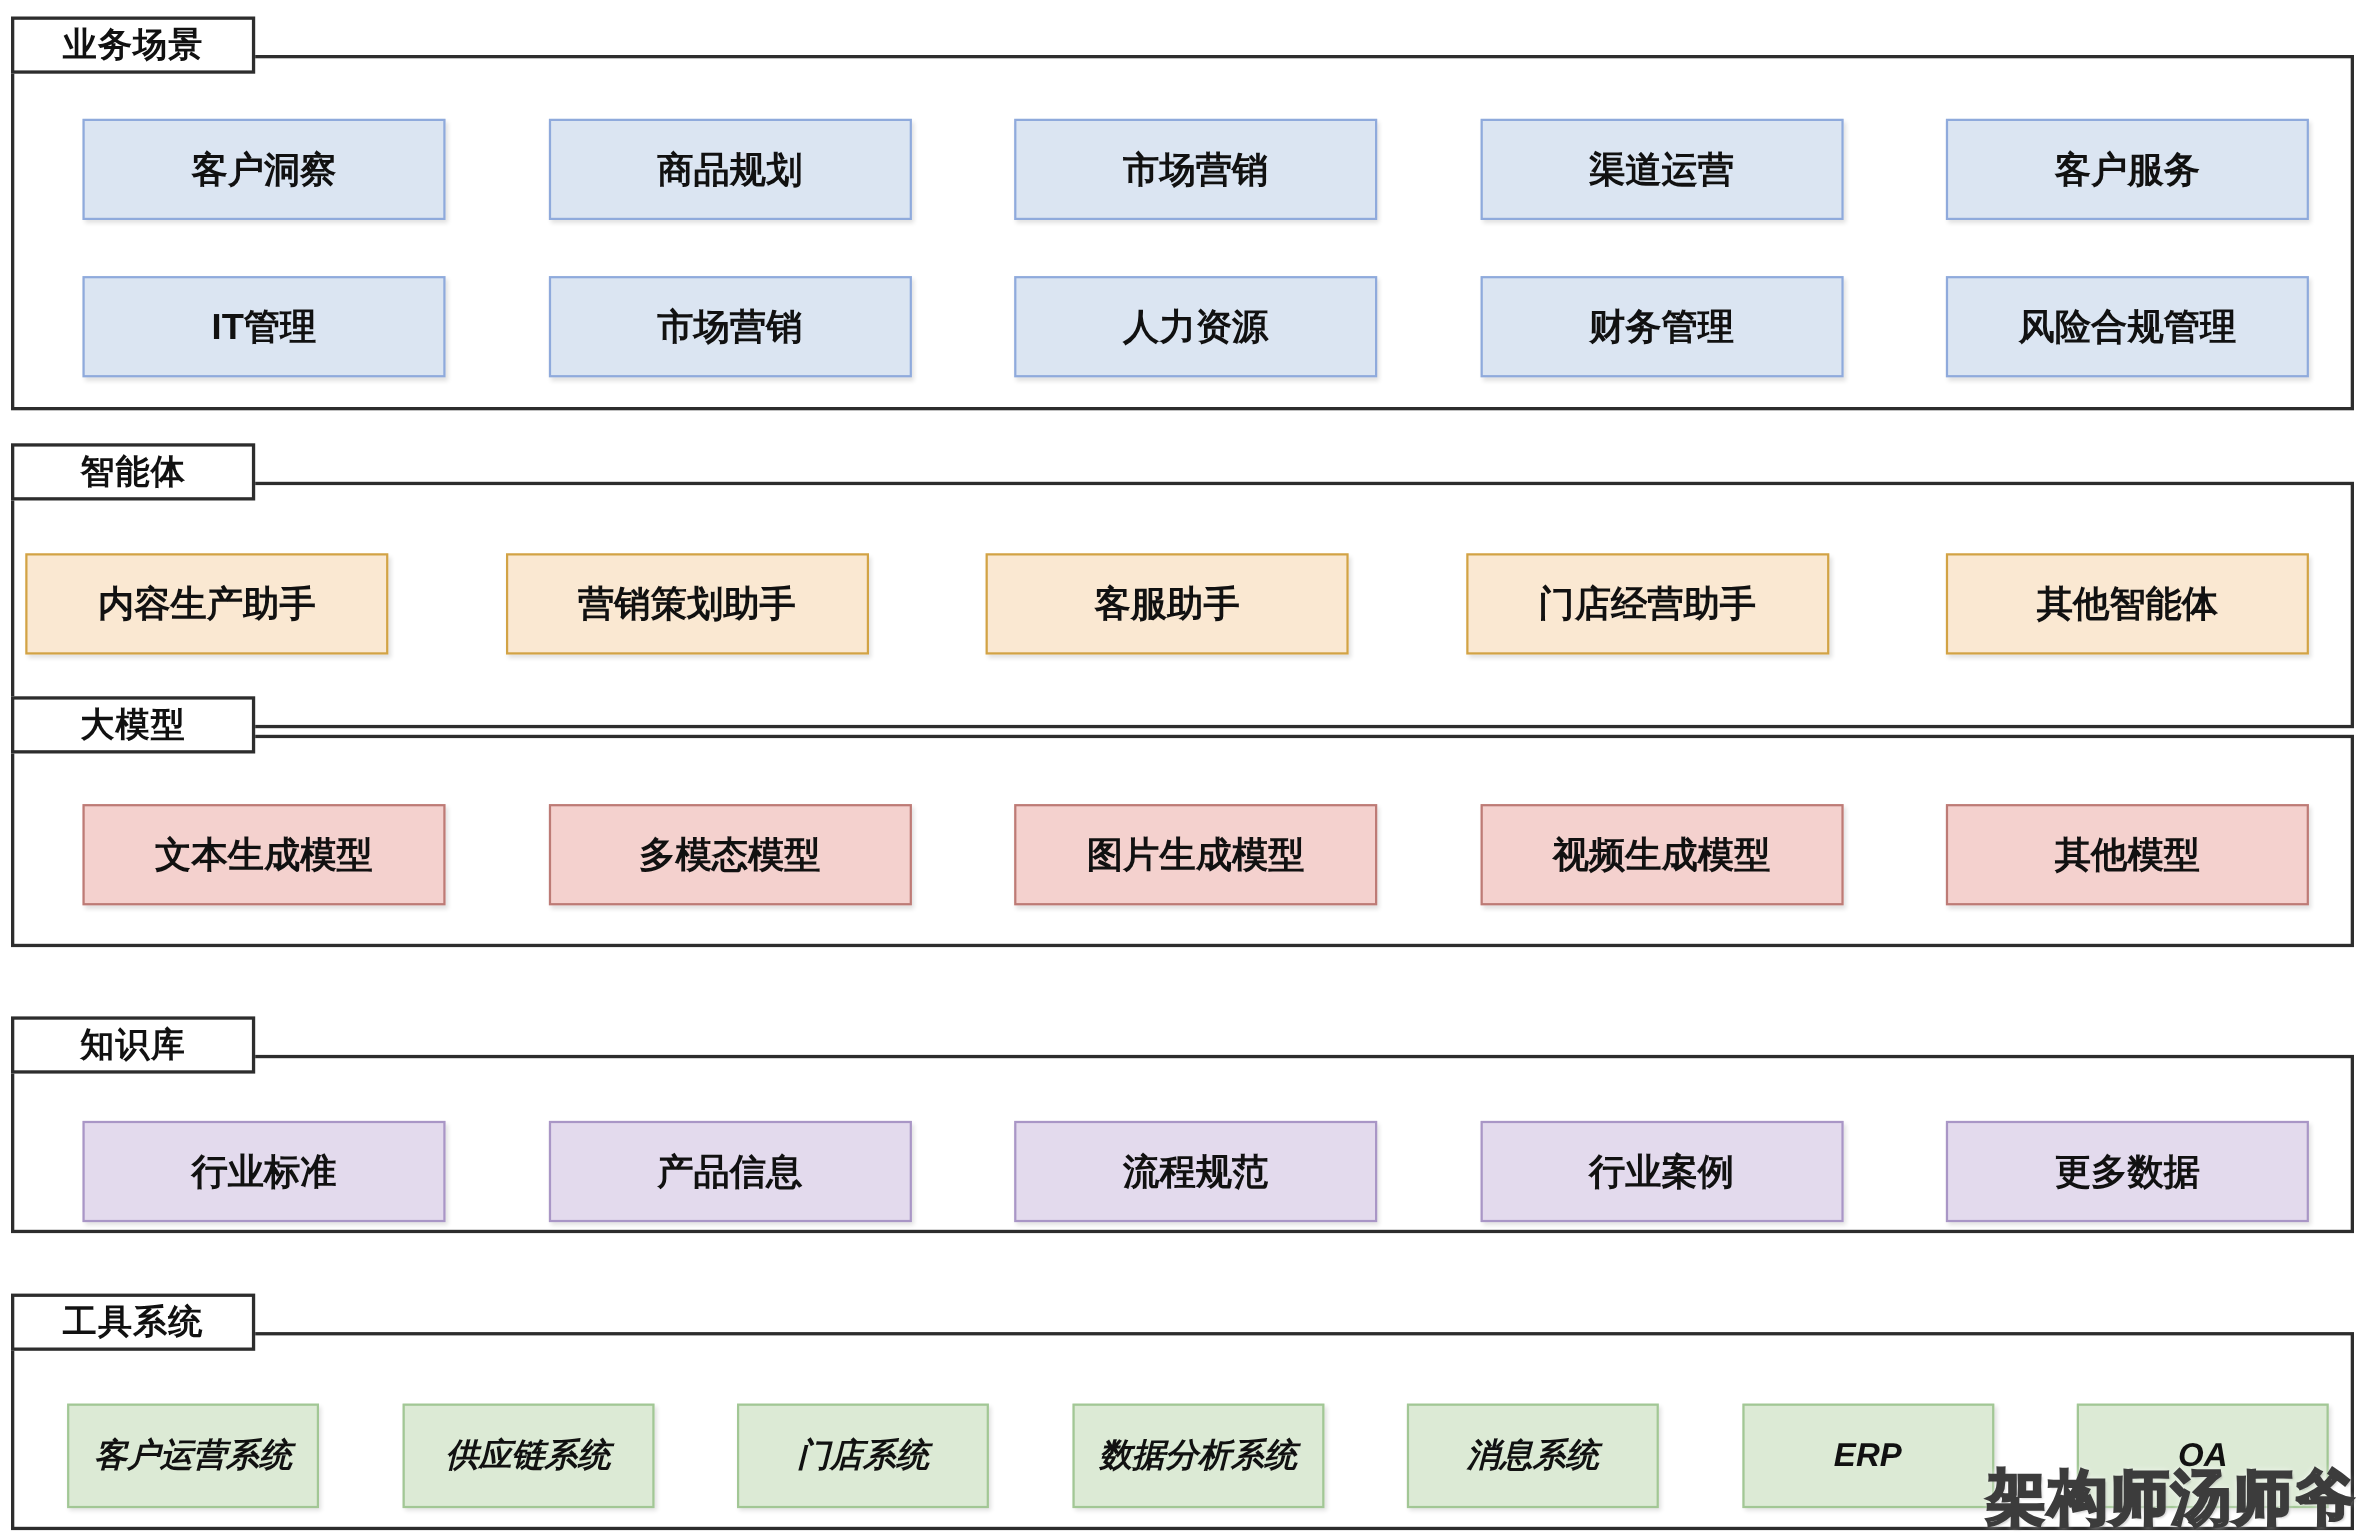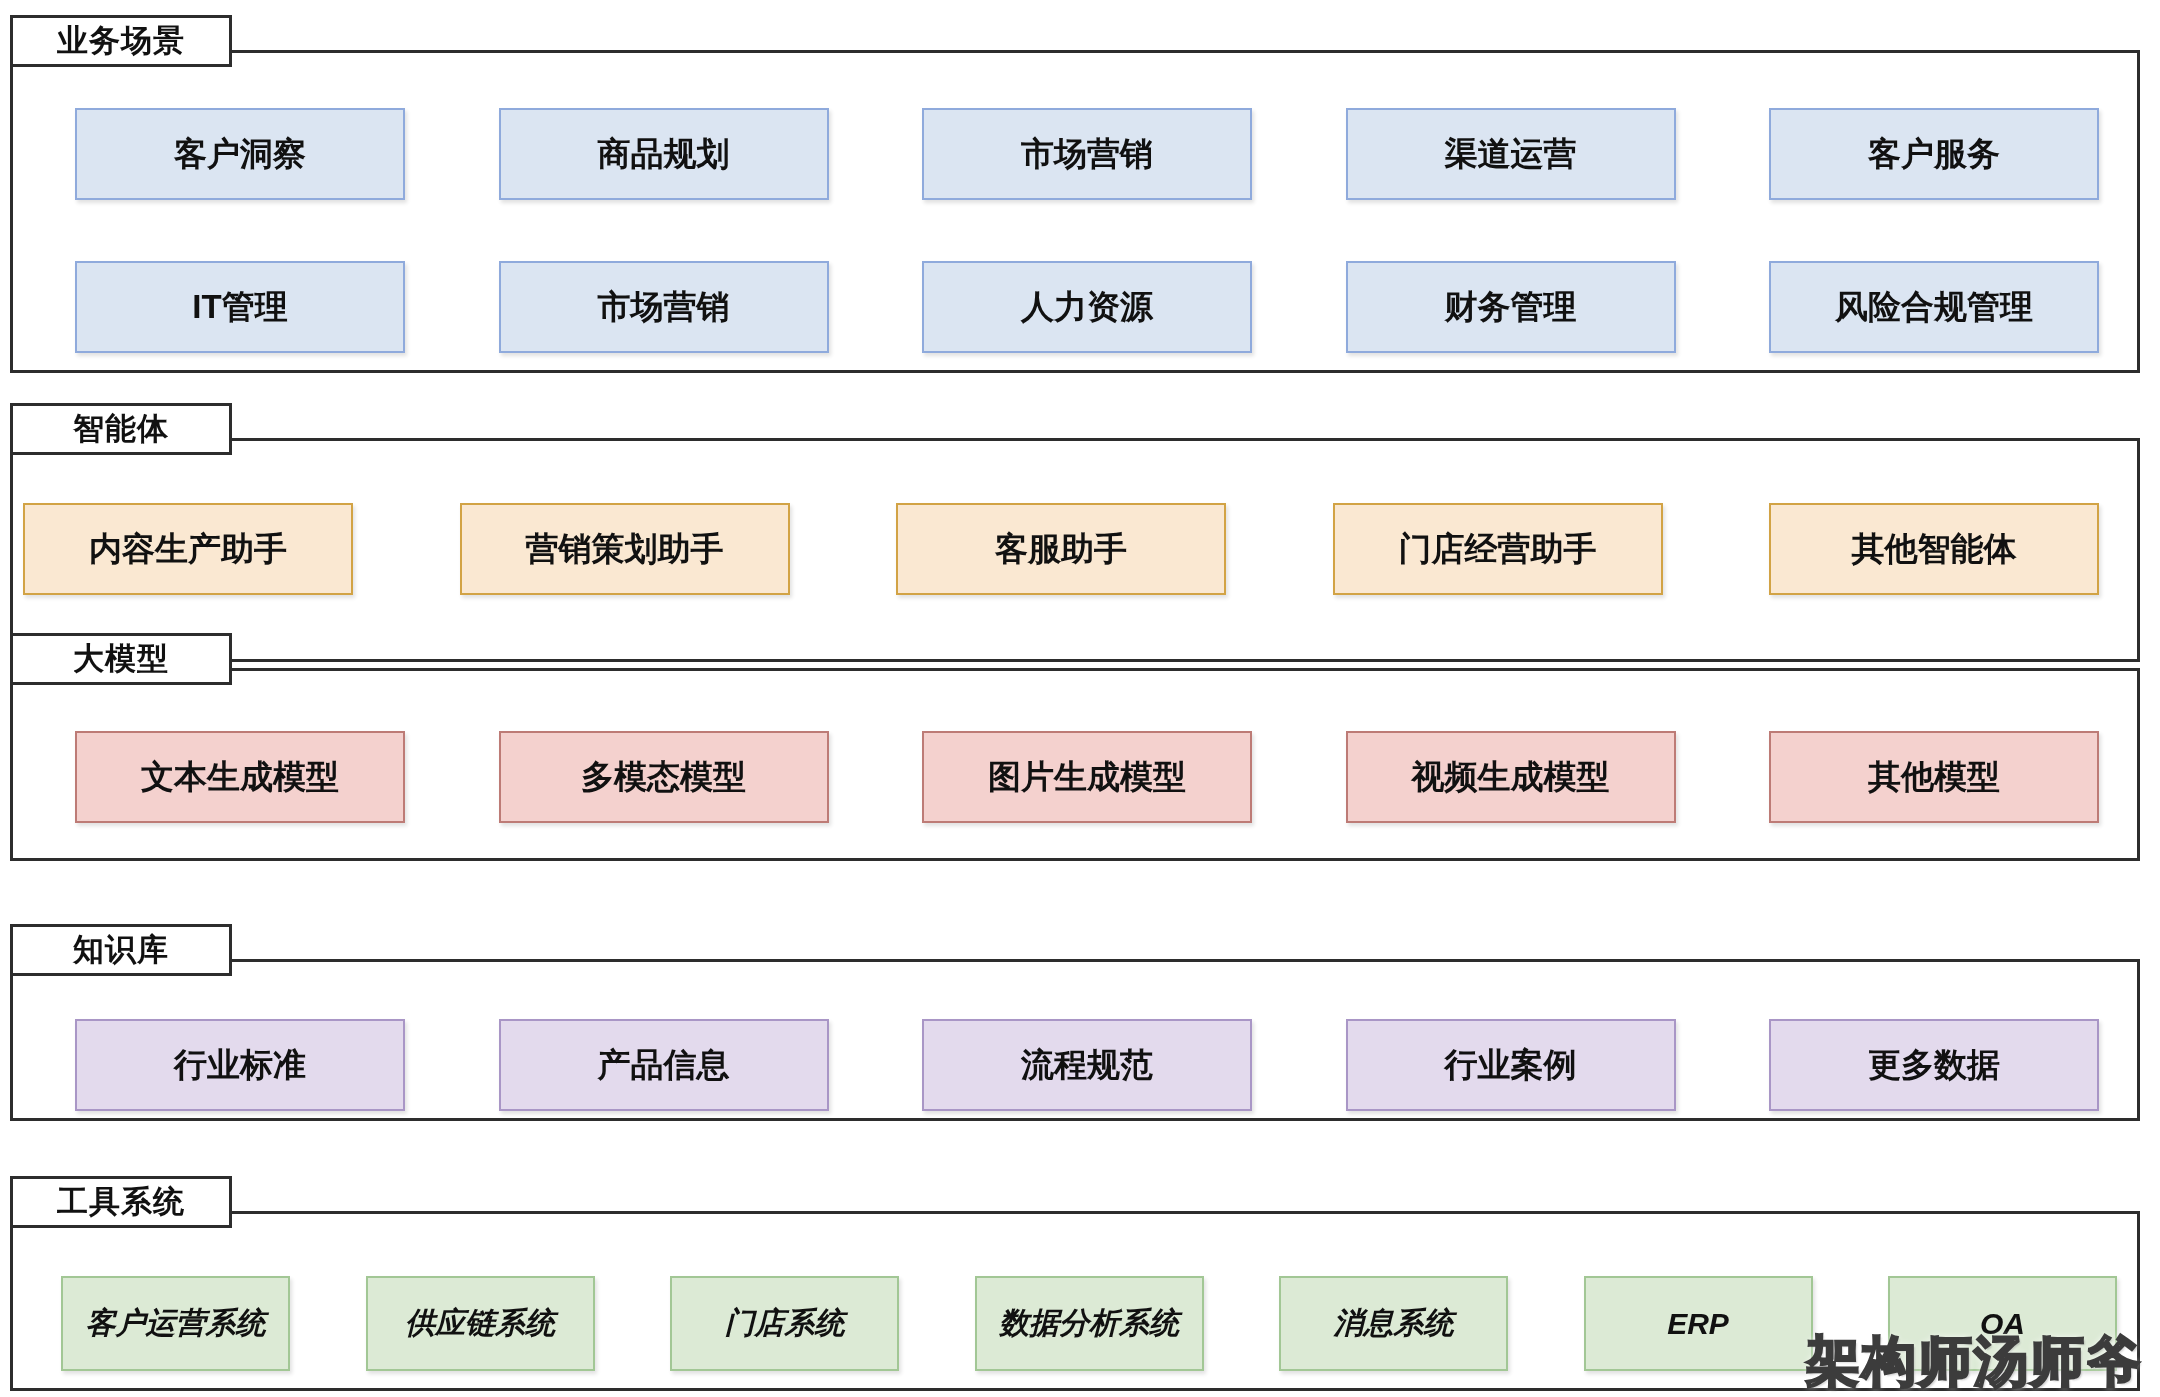--- a/index.html
+++ b/index.html
@@ -65,21 +65,21 @@
     box-shadow: 2px 3px 4px rgba(0,0,0,0.12);
     text-align: center;
     white-space: nowrap;
   }
   .box-sm {
     width: 229px;
     height: 95px;
     font-size: 30px;
   }
   .sec-1 .row-a { top: 55px; }
-  .sec-1 .row-b { top: 208px; border-radius: 23px; }
+  .sec-1 .row-b { top: 198px; border-radius: 23px; }
   .sec-2 .row-a { top: 62px; padding-left: 10px; }
   .sec-3 .row-a { top: 60px; }
   .sec-4 .row-a { top: 57px; border-radius: 22px; }
   .sec-5 .row-a { top: 62px; font-style: italic; }
   .watermark {
     position: absolute;
     top: 1326px;
     right: 18px;
     z-index: 5;
     font-size: 54px;

